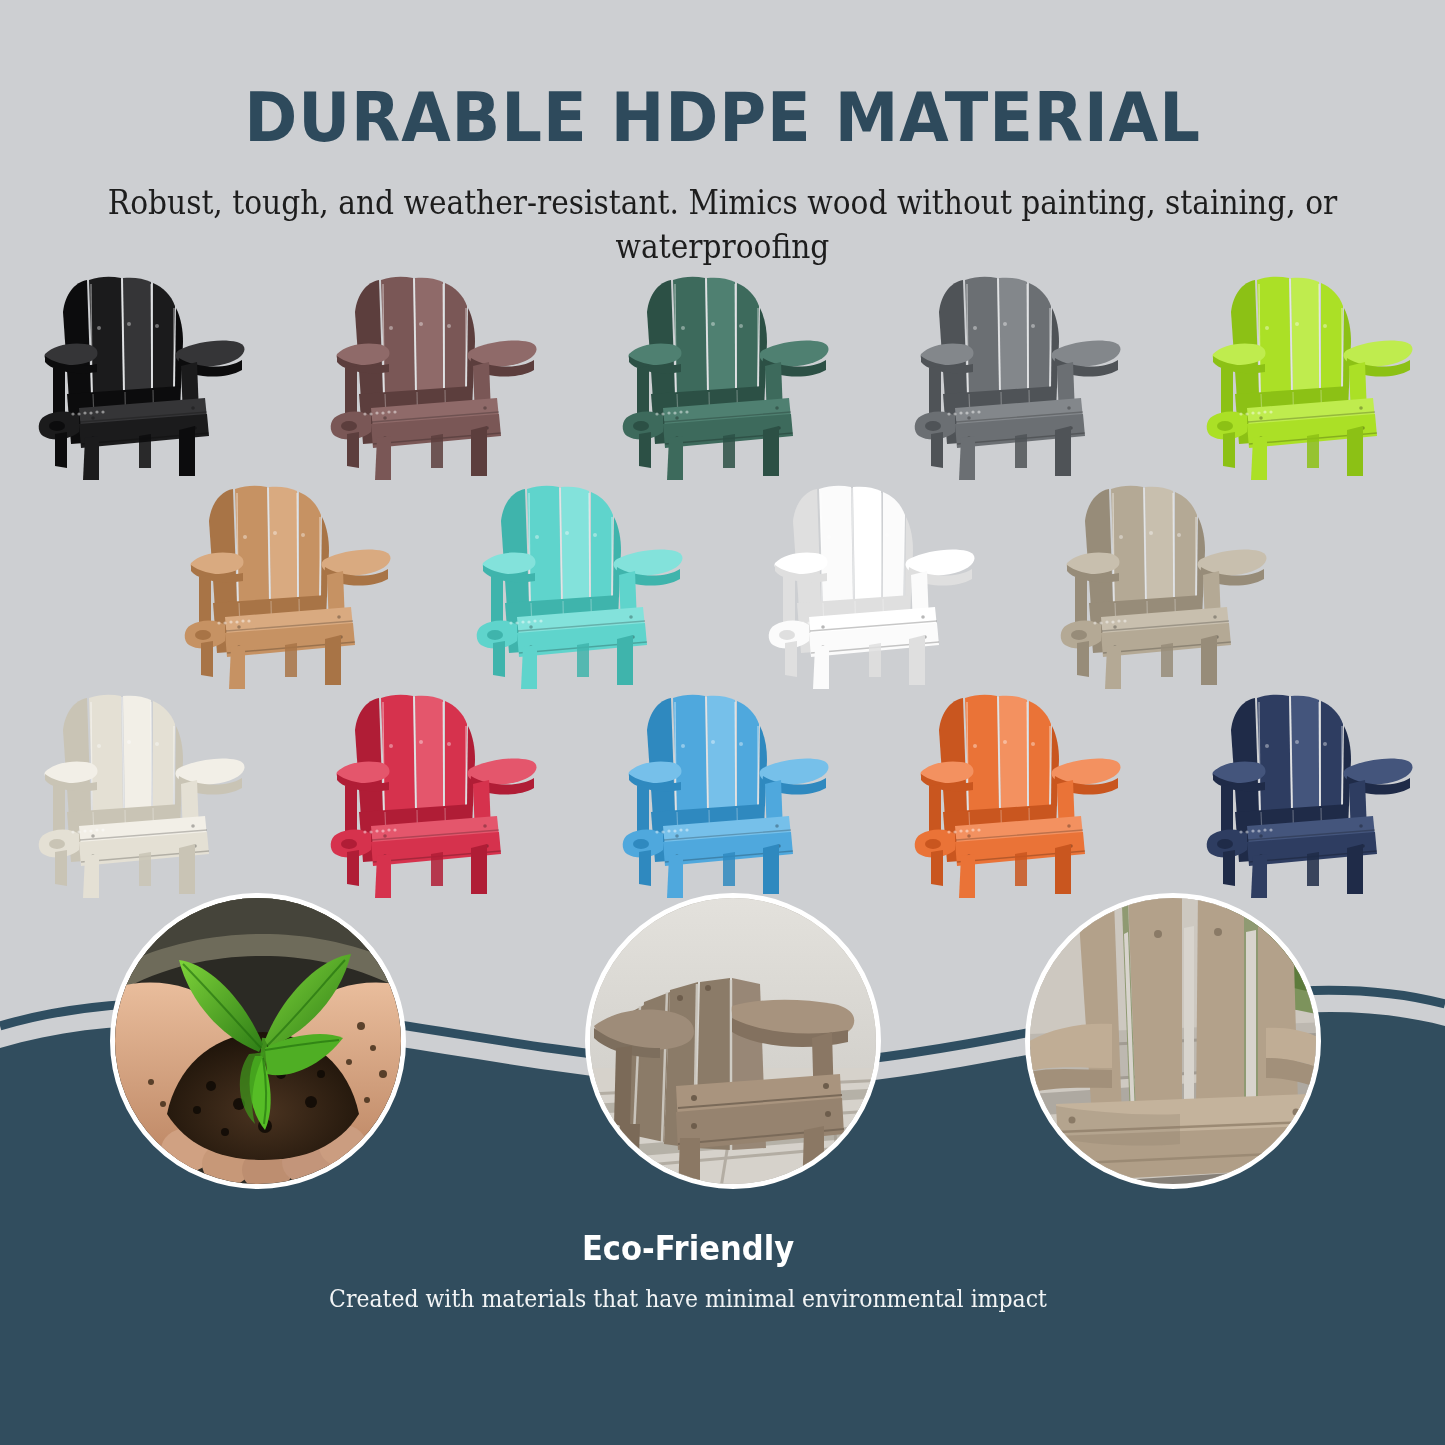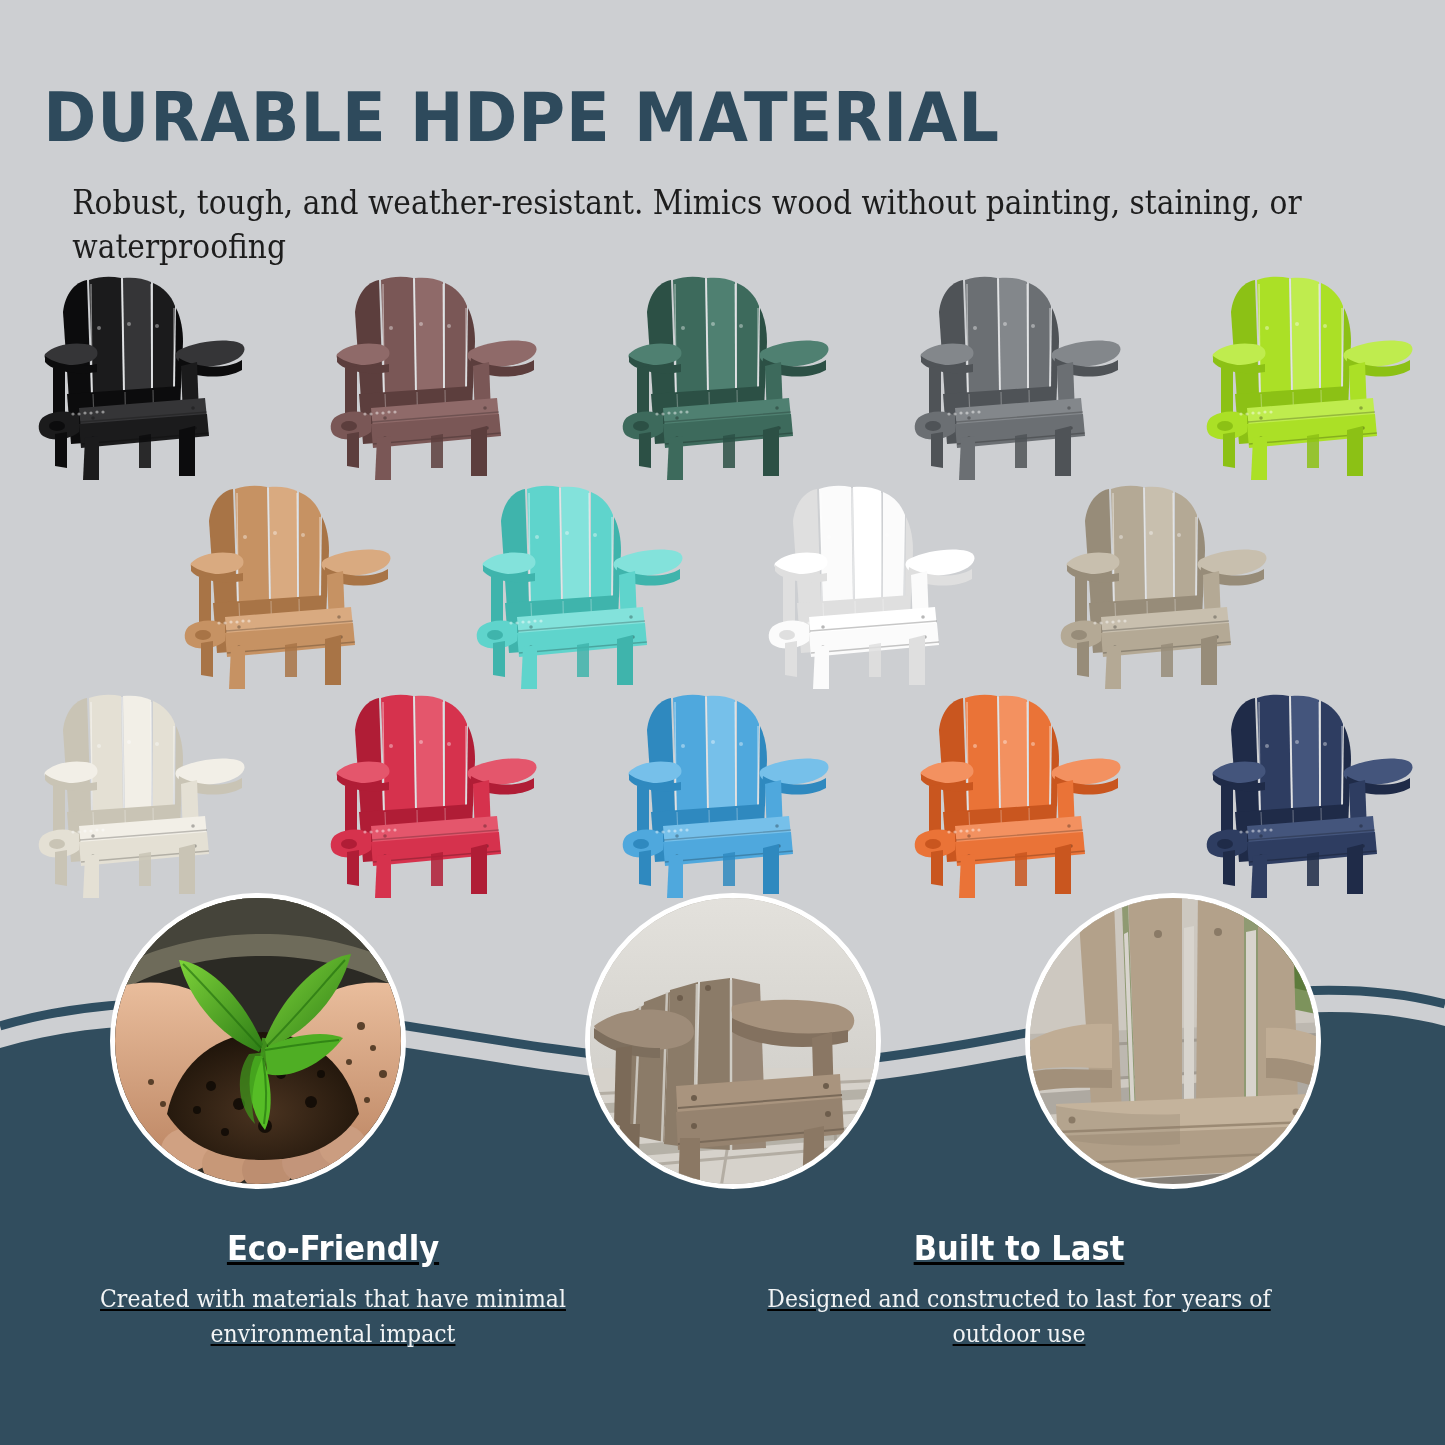--- a/index.html
+++ b/index.html
@@ -5,21 +5,21 @@
   * { margin:0; padding:0; box-sizing:border-box; }
   html,body { width:1445px; height:1445px; }
   body {
     font-family:"Liberation Sans", sans-serif;
     background:#cdcfd2;
     position:relative;
     overflow:hidden;
   }
 
   
-  #header { position:absolute; top:0; left:0; width:1445px; }
+  #header { position:absolute; top:0; left:0; width:1445px; text-align:center; }
   #title {
     font-family:"DejaVu Sans", sans-serif;
     font-weight:bold;
     font-size:68px;
     letter-spacing:1px;
     color:#2e4a5c;
     margin-top:78px;
     transform:scaleX(0.94);
   }
   #subtitle {
@@ -57,21 +57,21 @@
   .circle-wrap {
     position:absolute; width:296px; height:296px; border-radius:50%;
     border:5px solid #ffffff; overflow:hidden; background:#b9b5ad;
   }
   .circle-wrap.c1 { left:110px; top:0; }
   .circle-wrap.c2 { left:585px; top:0; }
   .circle-wrap.c3 { left:1025px; top:0; }
   .circle-inner { width:100%; height:100%; position:relative; overflow:hidden; }
 
   
-  #features { position:absolute; left:0; top:1228px; width:1362px; z-index:4; display:flex;text-decoration:underline; }
+  #features { position:absolute; left:12px; top:1228px; width:1362px; z-index:4; display:flex; }
   .feature { flex:1; text-align:center; padding:0 18px; }
   .feature.f1 { margin-left:-10px; }
   .feature.f3 { margin-left:14px; }
   .feature-title {
     font-family:"DejaVu Sans", sans-serif;
     font-weight:bold; font-size:34px; color:#ffffff;
     transform:scaleX(0.9); margin-bottom:14px;
   }
   .feature-desc {
     font-family:"DejaVu Serif", serif;
@@ -1324,17 +1324,13 @@
       </svg>
     </div>
   </div>
 </div>
 
 <div id="features">
   <div class="feature f1">
     <div class="feature-title">Eco-Friendly</div>
     <div class="feature-desc">Created with materials that have minimal environmental impact</div>
   </div>
-  <div class="feature f2">
-    <div class="feature-title">Built to Last</div>
-    <div class="feature-desc">Designed and constructed to last for years of outdoor use</div>
-  </div>
 </div>
 
 </body></html>

